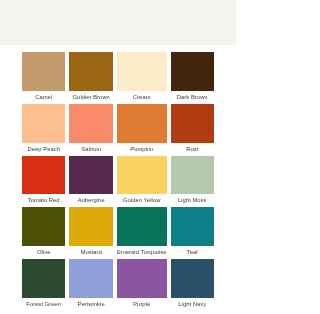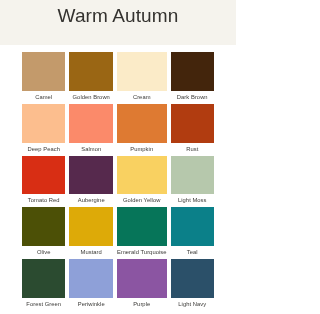--- a/index.html
+++ b/index.html
@@ -81,21 +81,20 @@
     white-space: nowrap;
     overflow: hidden;
   }
 </style>
 </head>
 <body>
 
 <div class="palette-card">
 
   <div class="header" style="background: rgb(245, 243, 237);">
-    <div class="header-title" style="color: rgb(52, 50, 47);">Warm Autumn</div>
   </div>
 
   <div class="swatch-grid">
       <div class="swatch-cell">
         <div class="swatch-chip" style="background-color: rgb(195, 154, 107);"></div>
         <div class="swatch-label">Camel</div>
       </div>
       <div class="swatch-cell">
         <div class="swatch-chip" style="background-color: rgb(154, 102, 20);"></div>
         <div class="swatch-label">Golden Brown</div>

